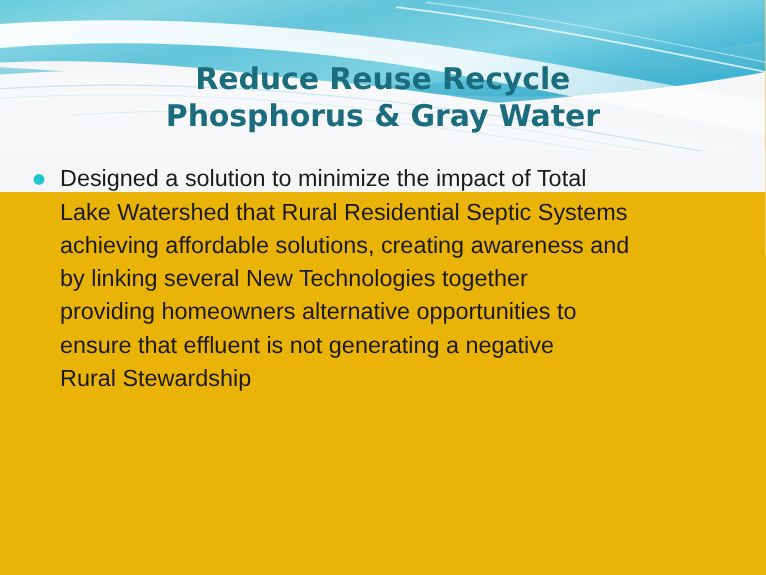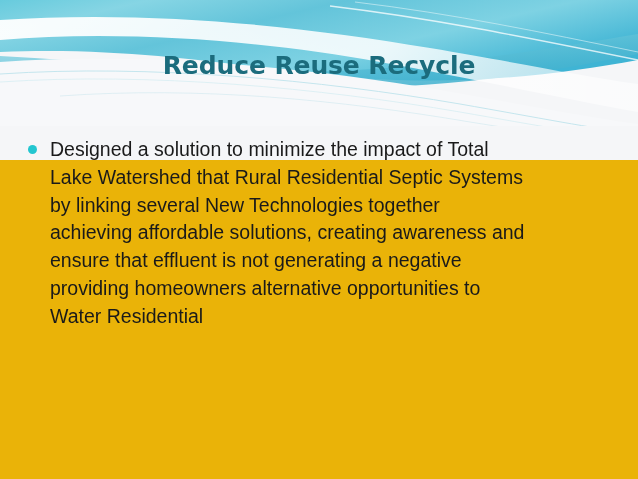--- a/index.html
+++ b/index.html
@@ -132,32 +132,33 @@
     <path d="M60,96 C200,86 340,100 470,122 C545,134 595,142 638,147" fill="none" stroke="#cfe8ef" stroke-width="0.8" opacity="0.75"></path>
 
     <path d="M330,6 C430,18 520,36 638,60" fill="none" stroke="#ffffff" stroke-width="1.4" opacity="0.75"></path>
     <path d="M355,2 C455,14 540,32 638,52" fill="none" stroke="#d8f0f6" stroke-width="0.9" opacity="0.7"></path>
 
     <rect x="0" y="126" width="638" height="34" fill="#f5f6f8"></rect>
   </svg>
 
   <div id="title-block">
     <div class="title-line">Reduce Reuse Recycle</div>
+    <div class="title-line">Phosphorus &amp; Gray Water</div>
   </div>
 
   <div id="body-block">
     <div class="bullet-row">
       <span class="bullet-marker">
         <span class="bullet-dot"></span>
       </span>
       <div class="bullet-text">
         <span class="ln">Designed a solution to minimize the impact of Total</span>
         <span class="ln">Lake Watershed that Rural Residential Septic Systems</span>
+        <span class="ln">achieving affordable solutions, creating awareness and</span>
         <span class="ln">by linking several New Technologies together</span>
-        <span class="ln">achieving affordable solutions, creating awareness and</span>
+        <span class="ln">providing homeowners alternative opportunities to</span>
         <span class="ln">ensure that effluent is not generating a negative</span>
-        <span class="ln">providing homeowners alternative opportunities to</span>
-        <span class="ln">Water Residential</span>
+        <span class="ln">Rural Stewardship</span>
       </div>
     </div>
   </div>
 
 </div>
 
 </body></html>

